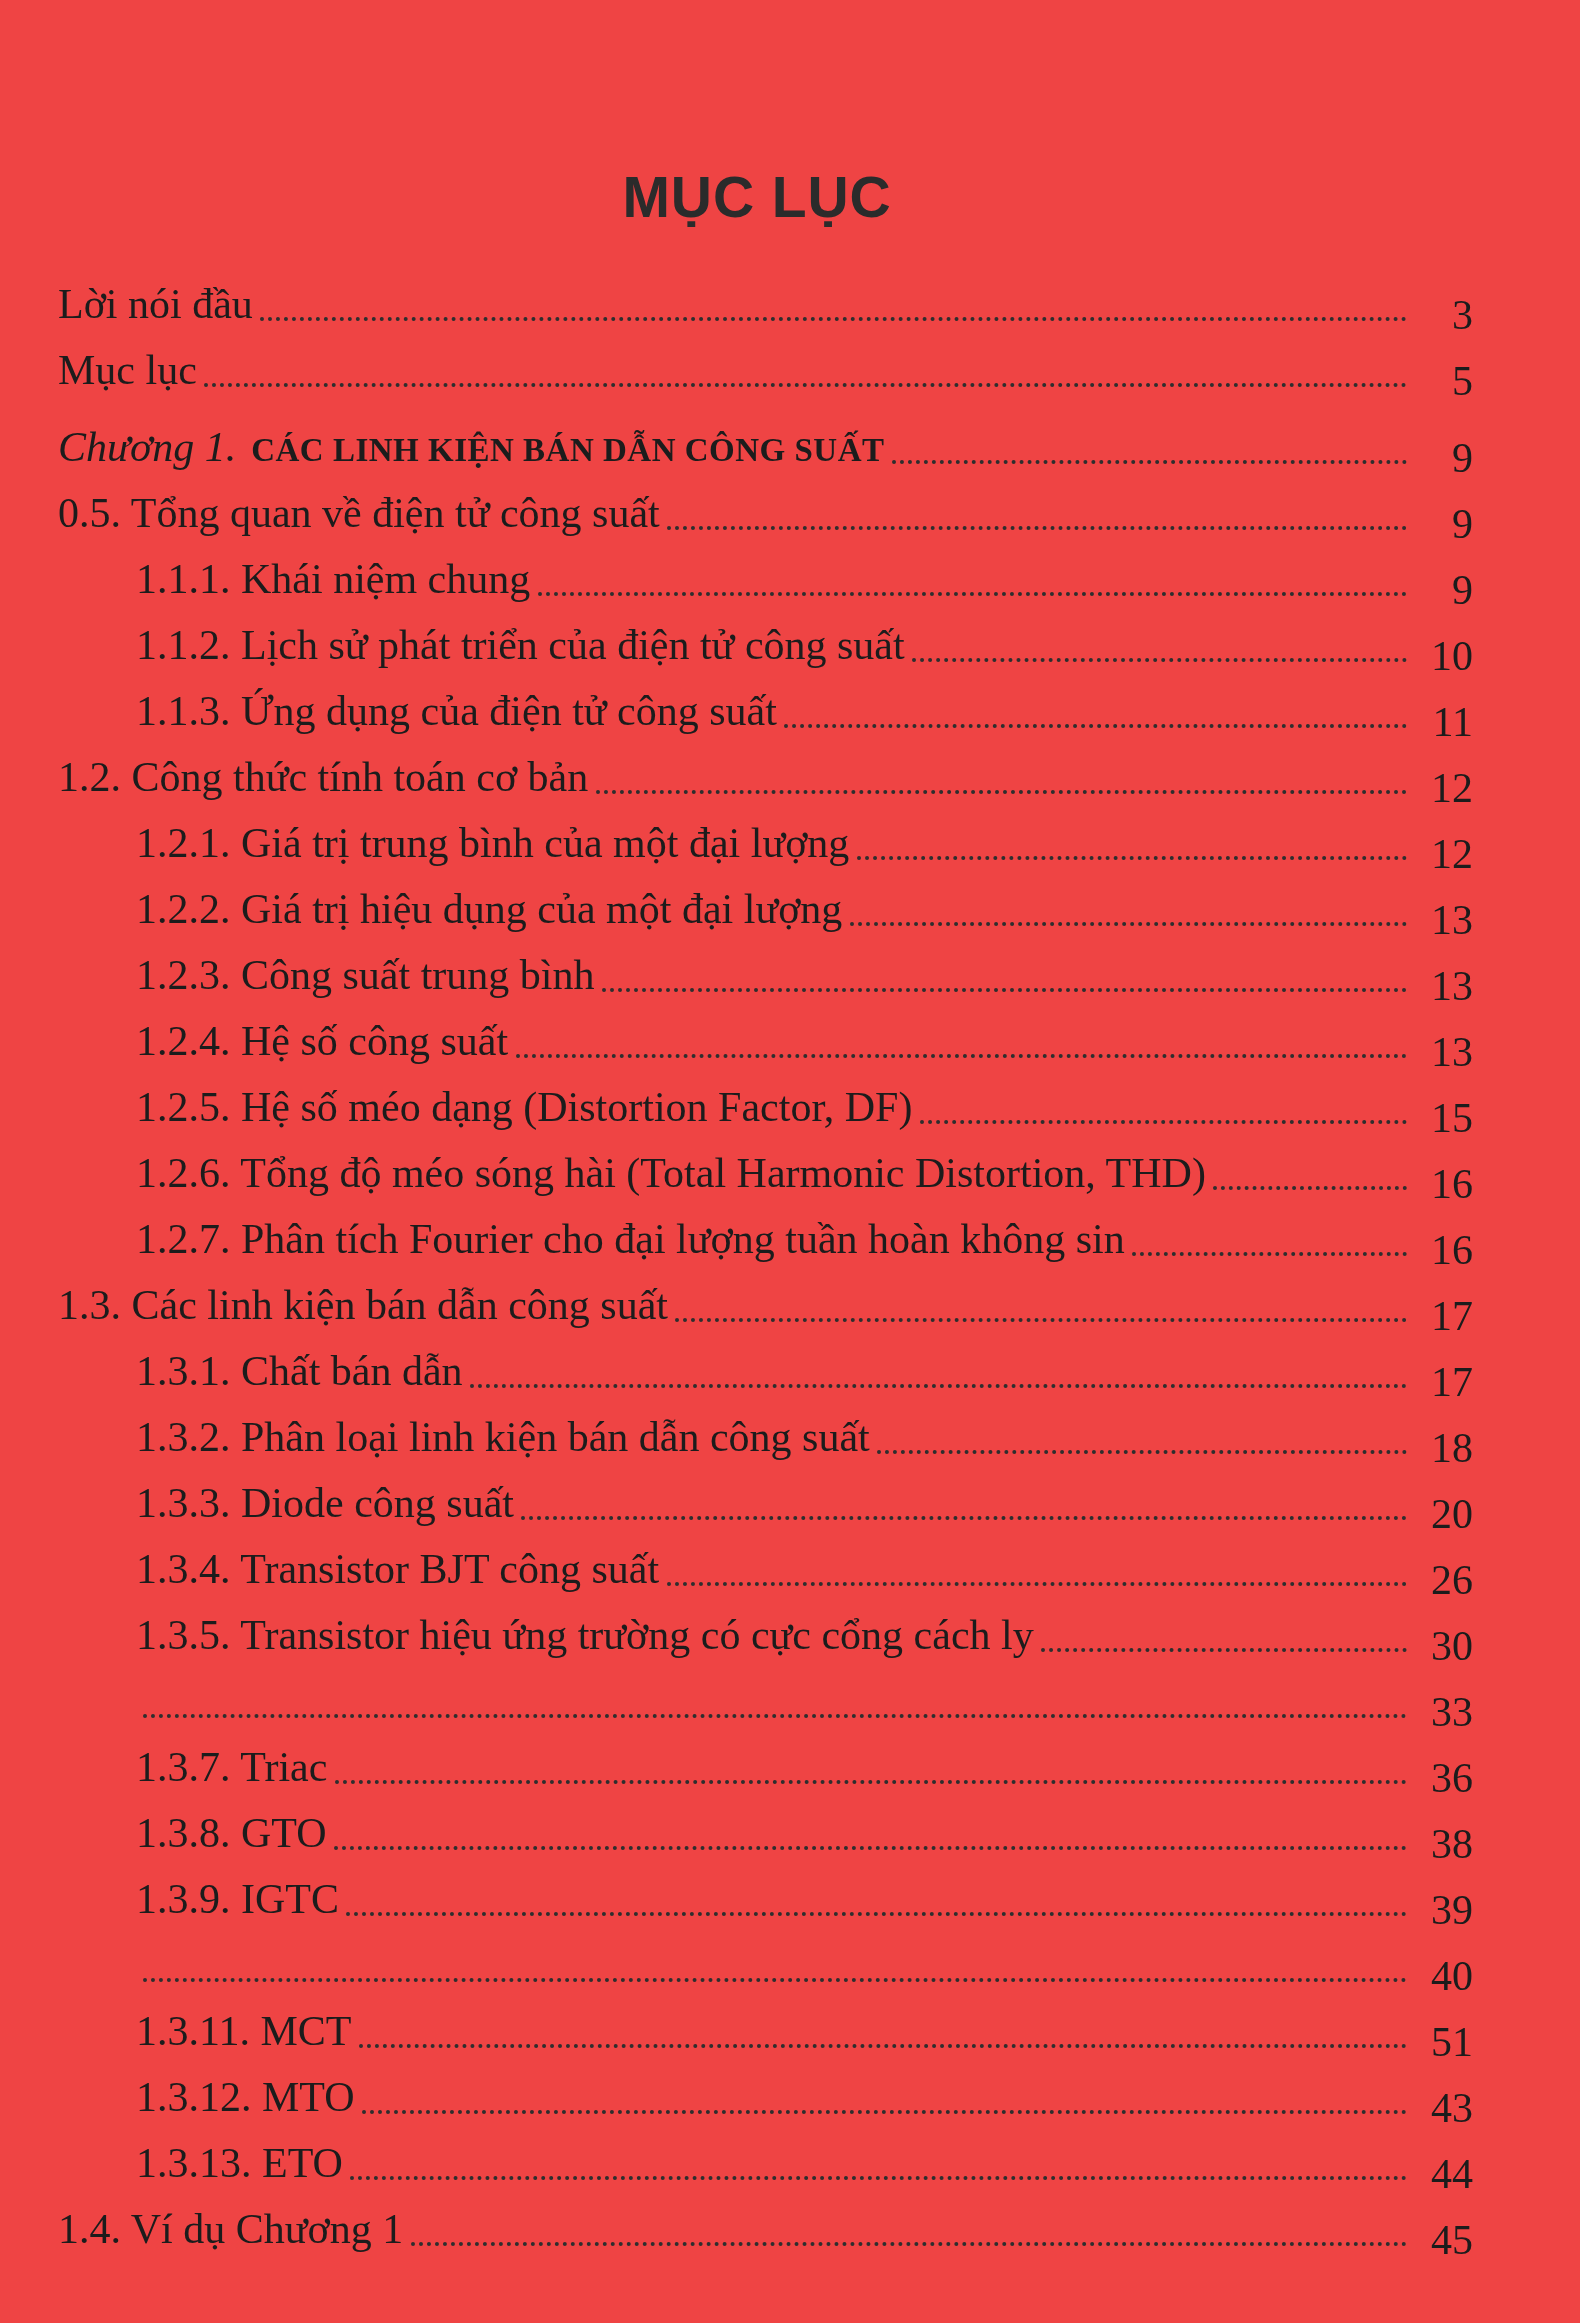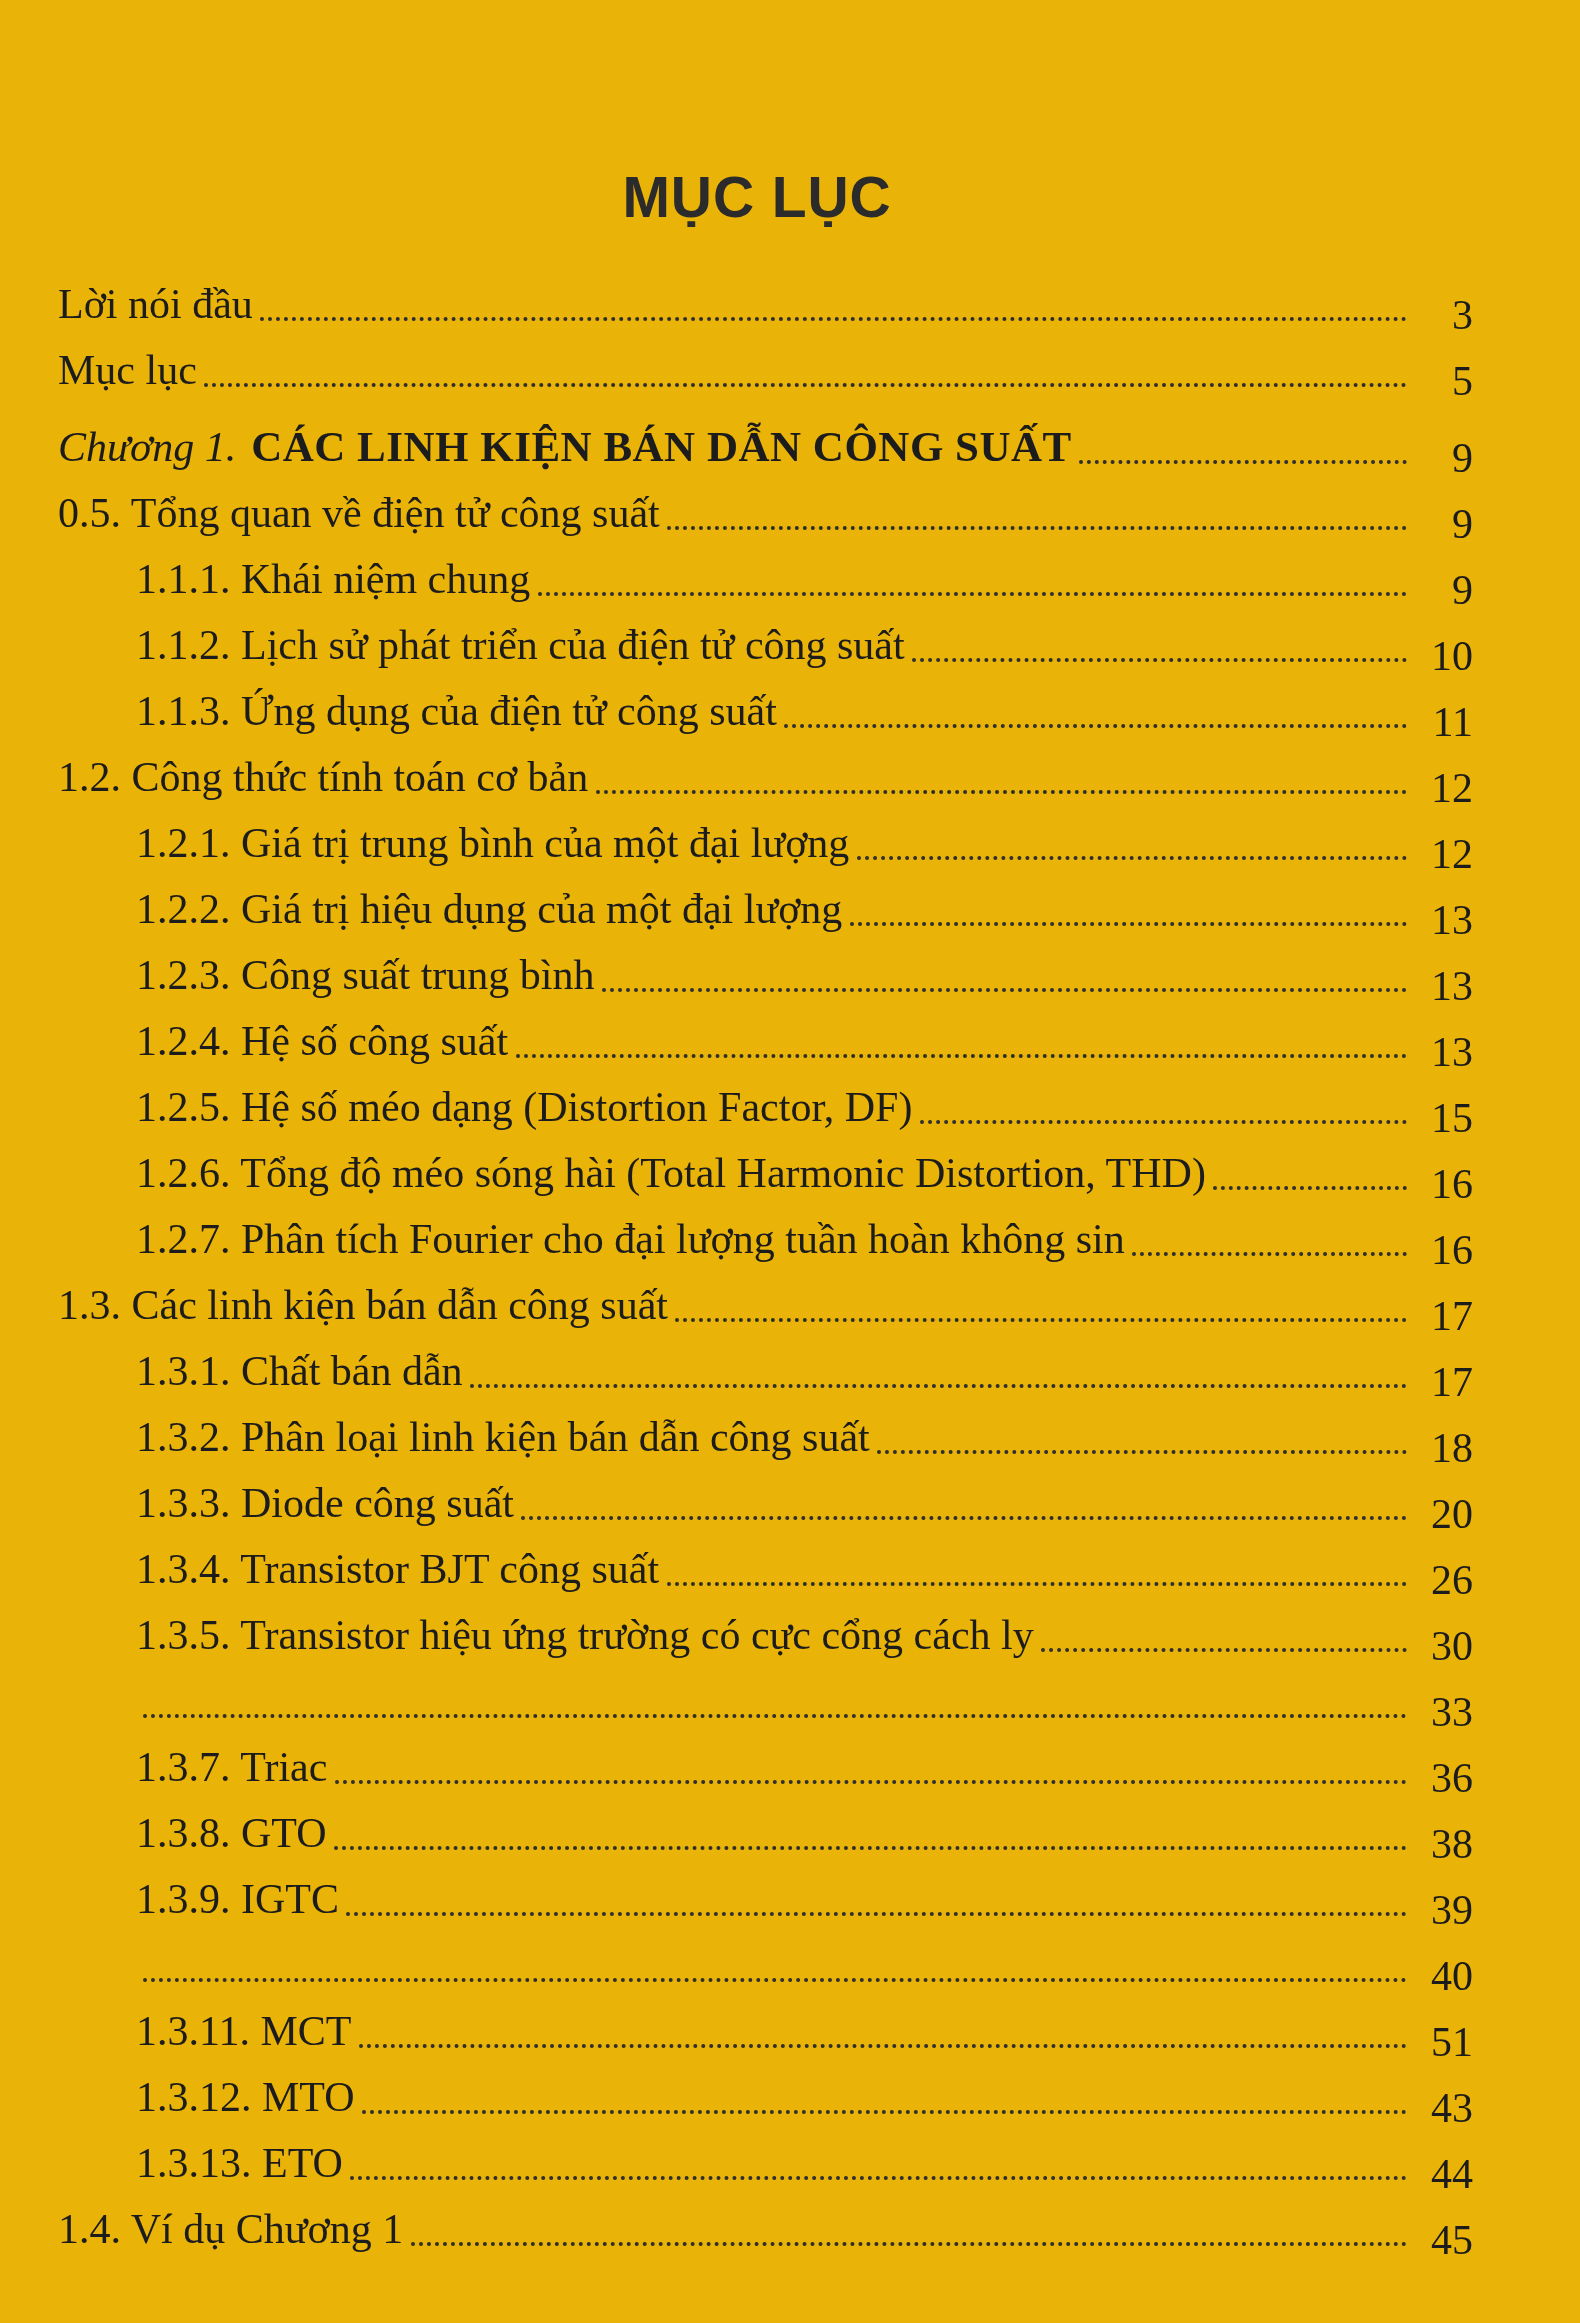--- a/index.html
+++ b/index.html
@@ -4,21 +4,21 @@
 <style>
   html, body {
     margin: 0;
     padding: 0;
     background: #ffffff;
   }
   .page {
     position: relative;
     width: 1581px;
     height: 2323px;
-    background: #eab308;
+    background: #ef4444;
     font-family: "Liberation Serif", serif;
     color: #1c1c1c;
     overflow: hidden;
   }
   .doc-title {
     position: absolute;
     top: 164px;
     left: 0;
     width: 1514px;
     margin: 0;
@@ -53,21 +53,21 @@
   .prefix {
     display: none;
     font-style: italic;
     margin-right: 14.8px;
   }
   .row.chapter .prefix {
     display: inline;
   }
   .row.chapter .label {
     font-weight: bold;
-    font-size: 43px;
+    font-size: 33px;
     letter-spacing: 0.5px;
   }
   .leader {
     flex: 1;
     min-width: 22px;
     height: 0;
     align-self: flex-end;
     border-bottom: 4.6px dotted #2e2e2e;
     margin: 0 9.2px 15.7px 7.4px;
   }

